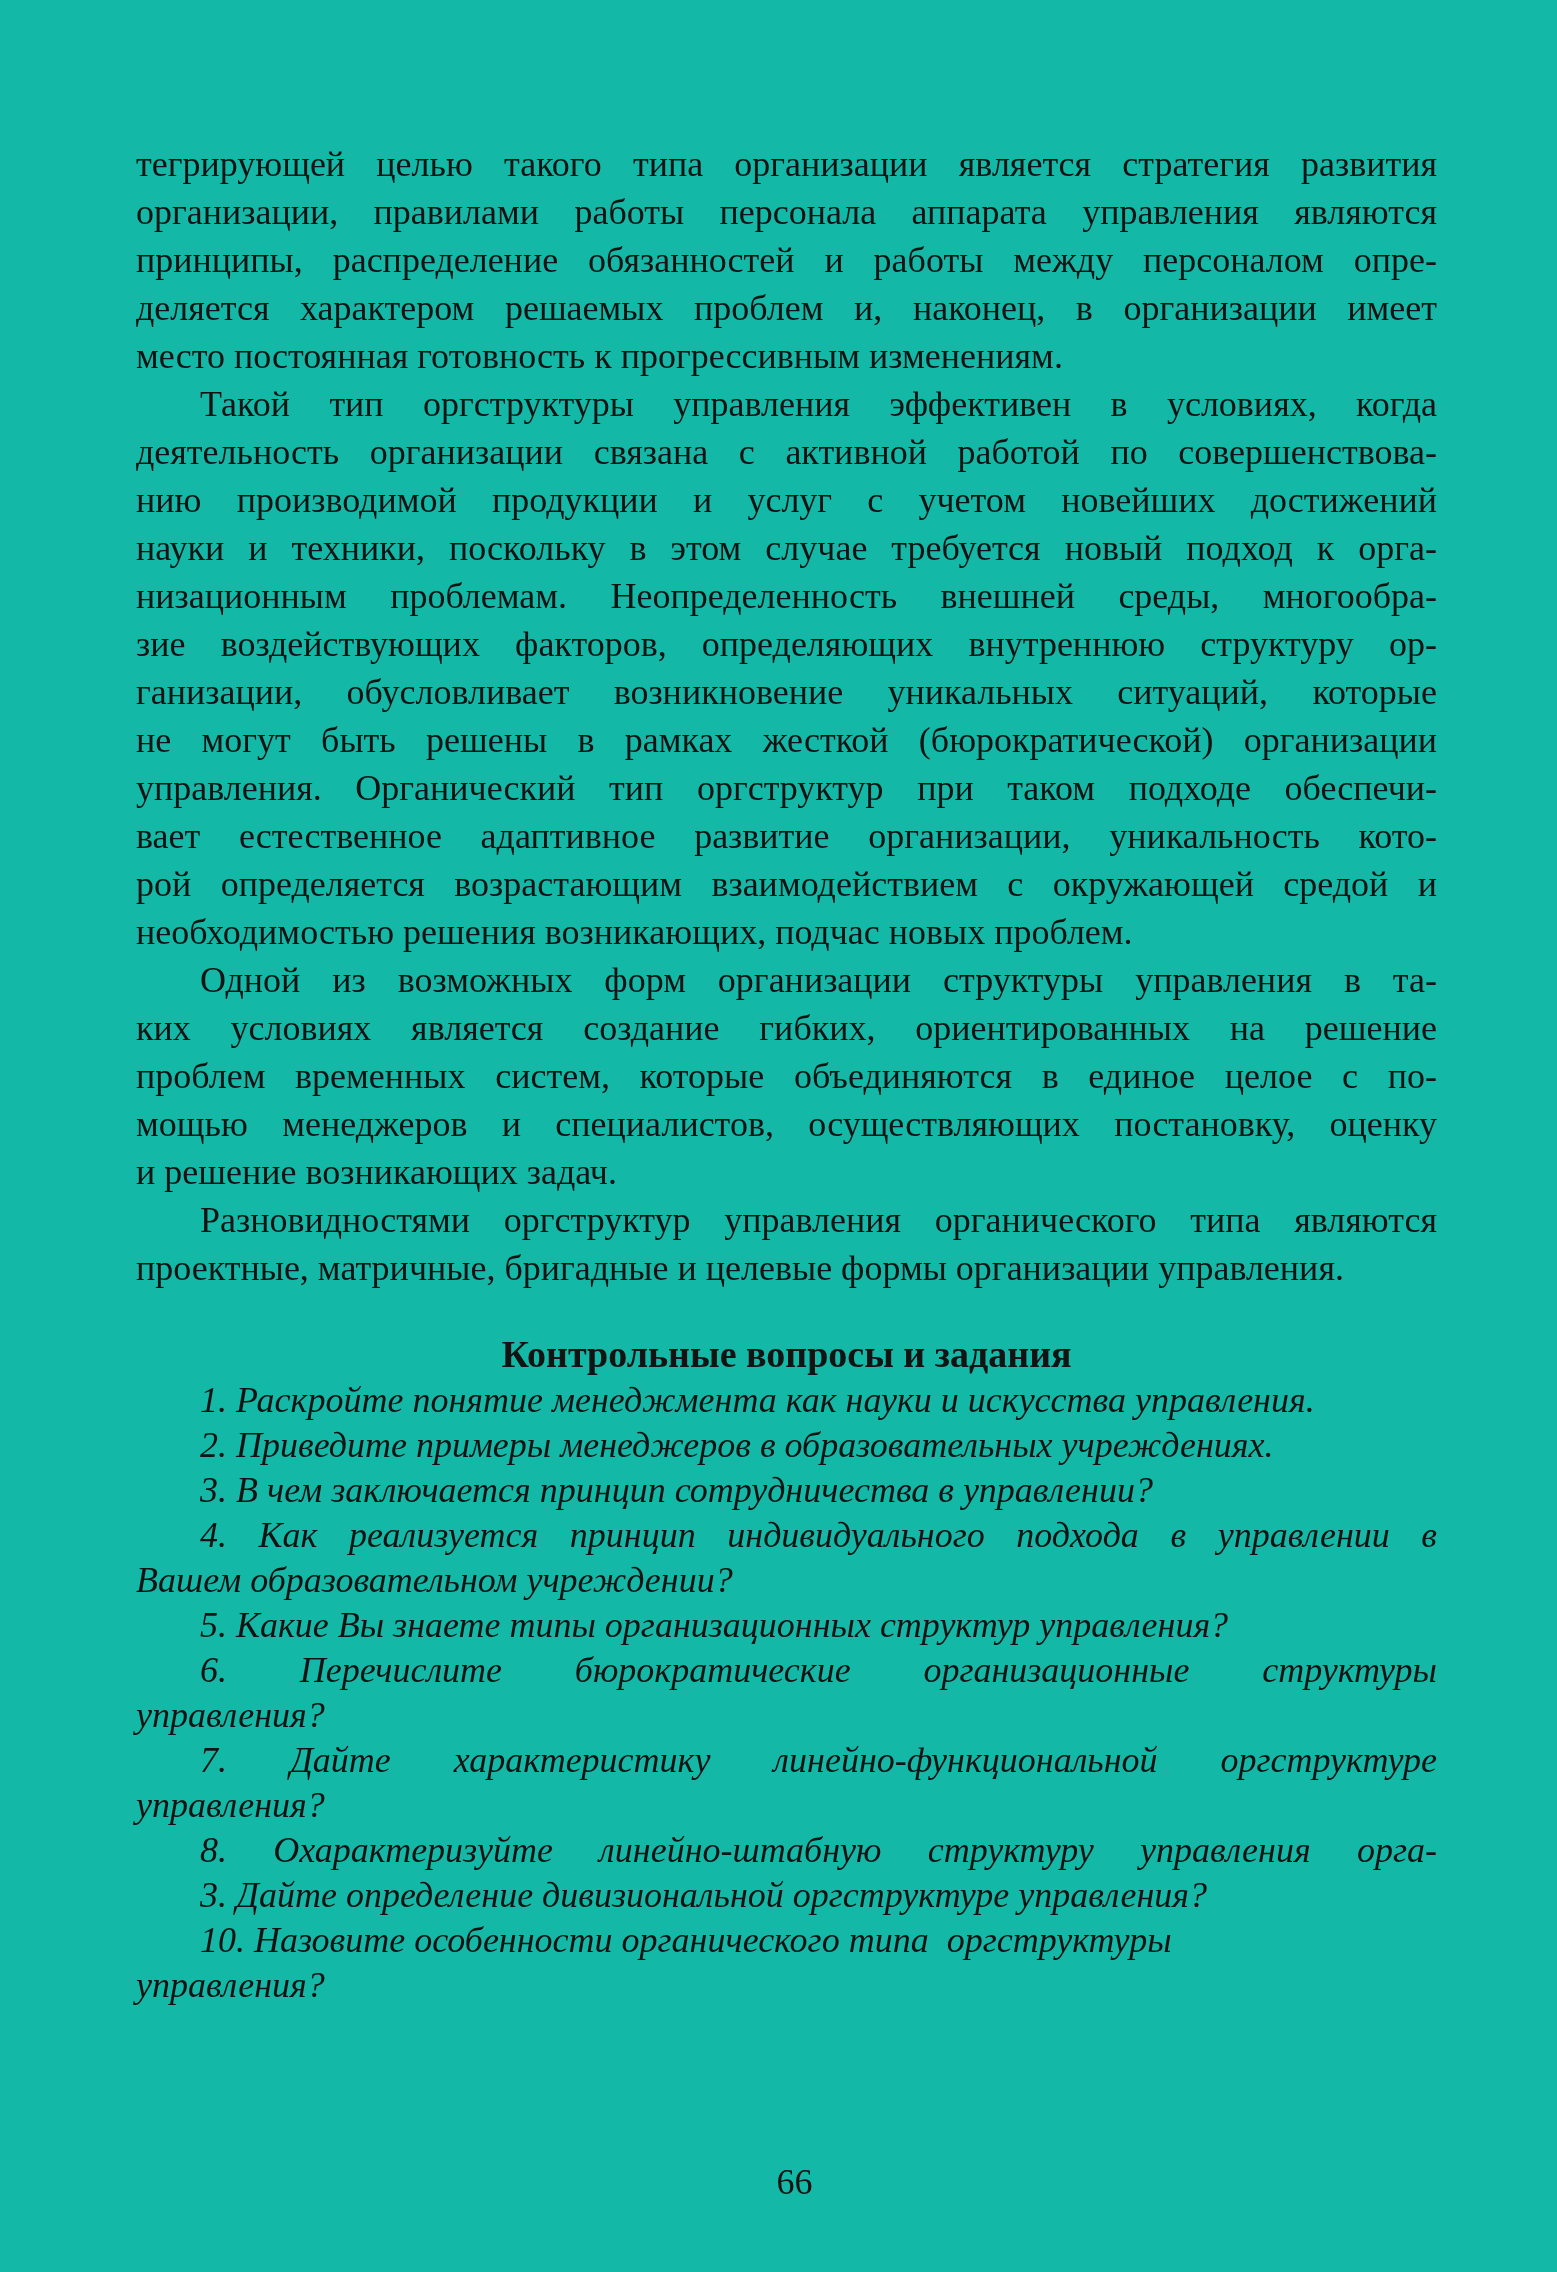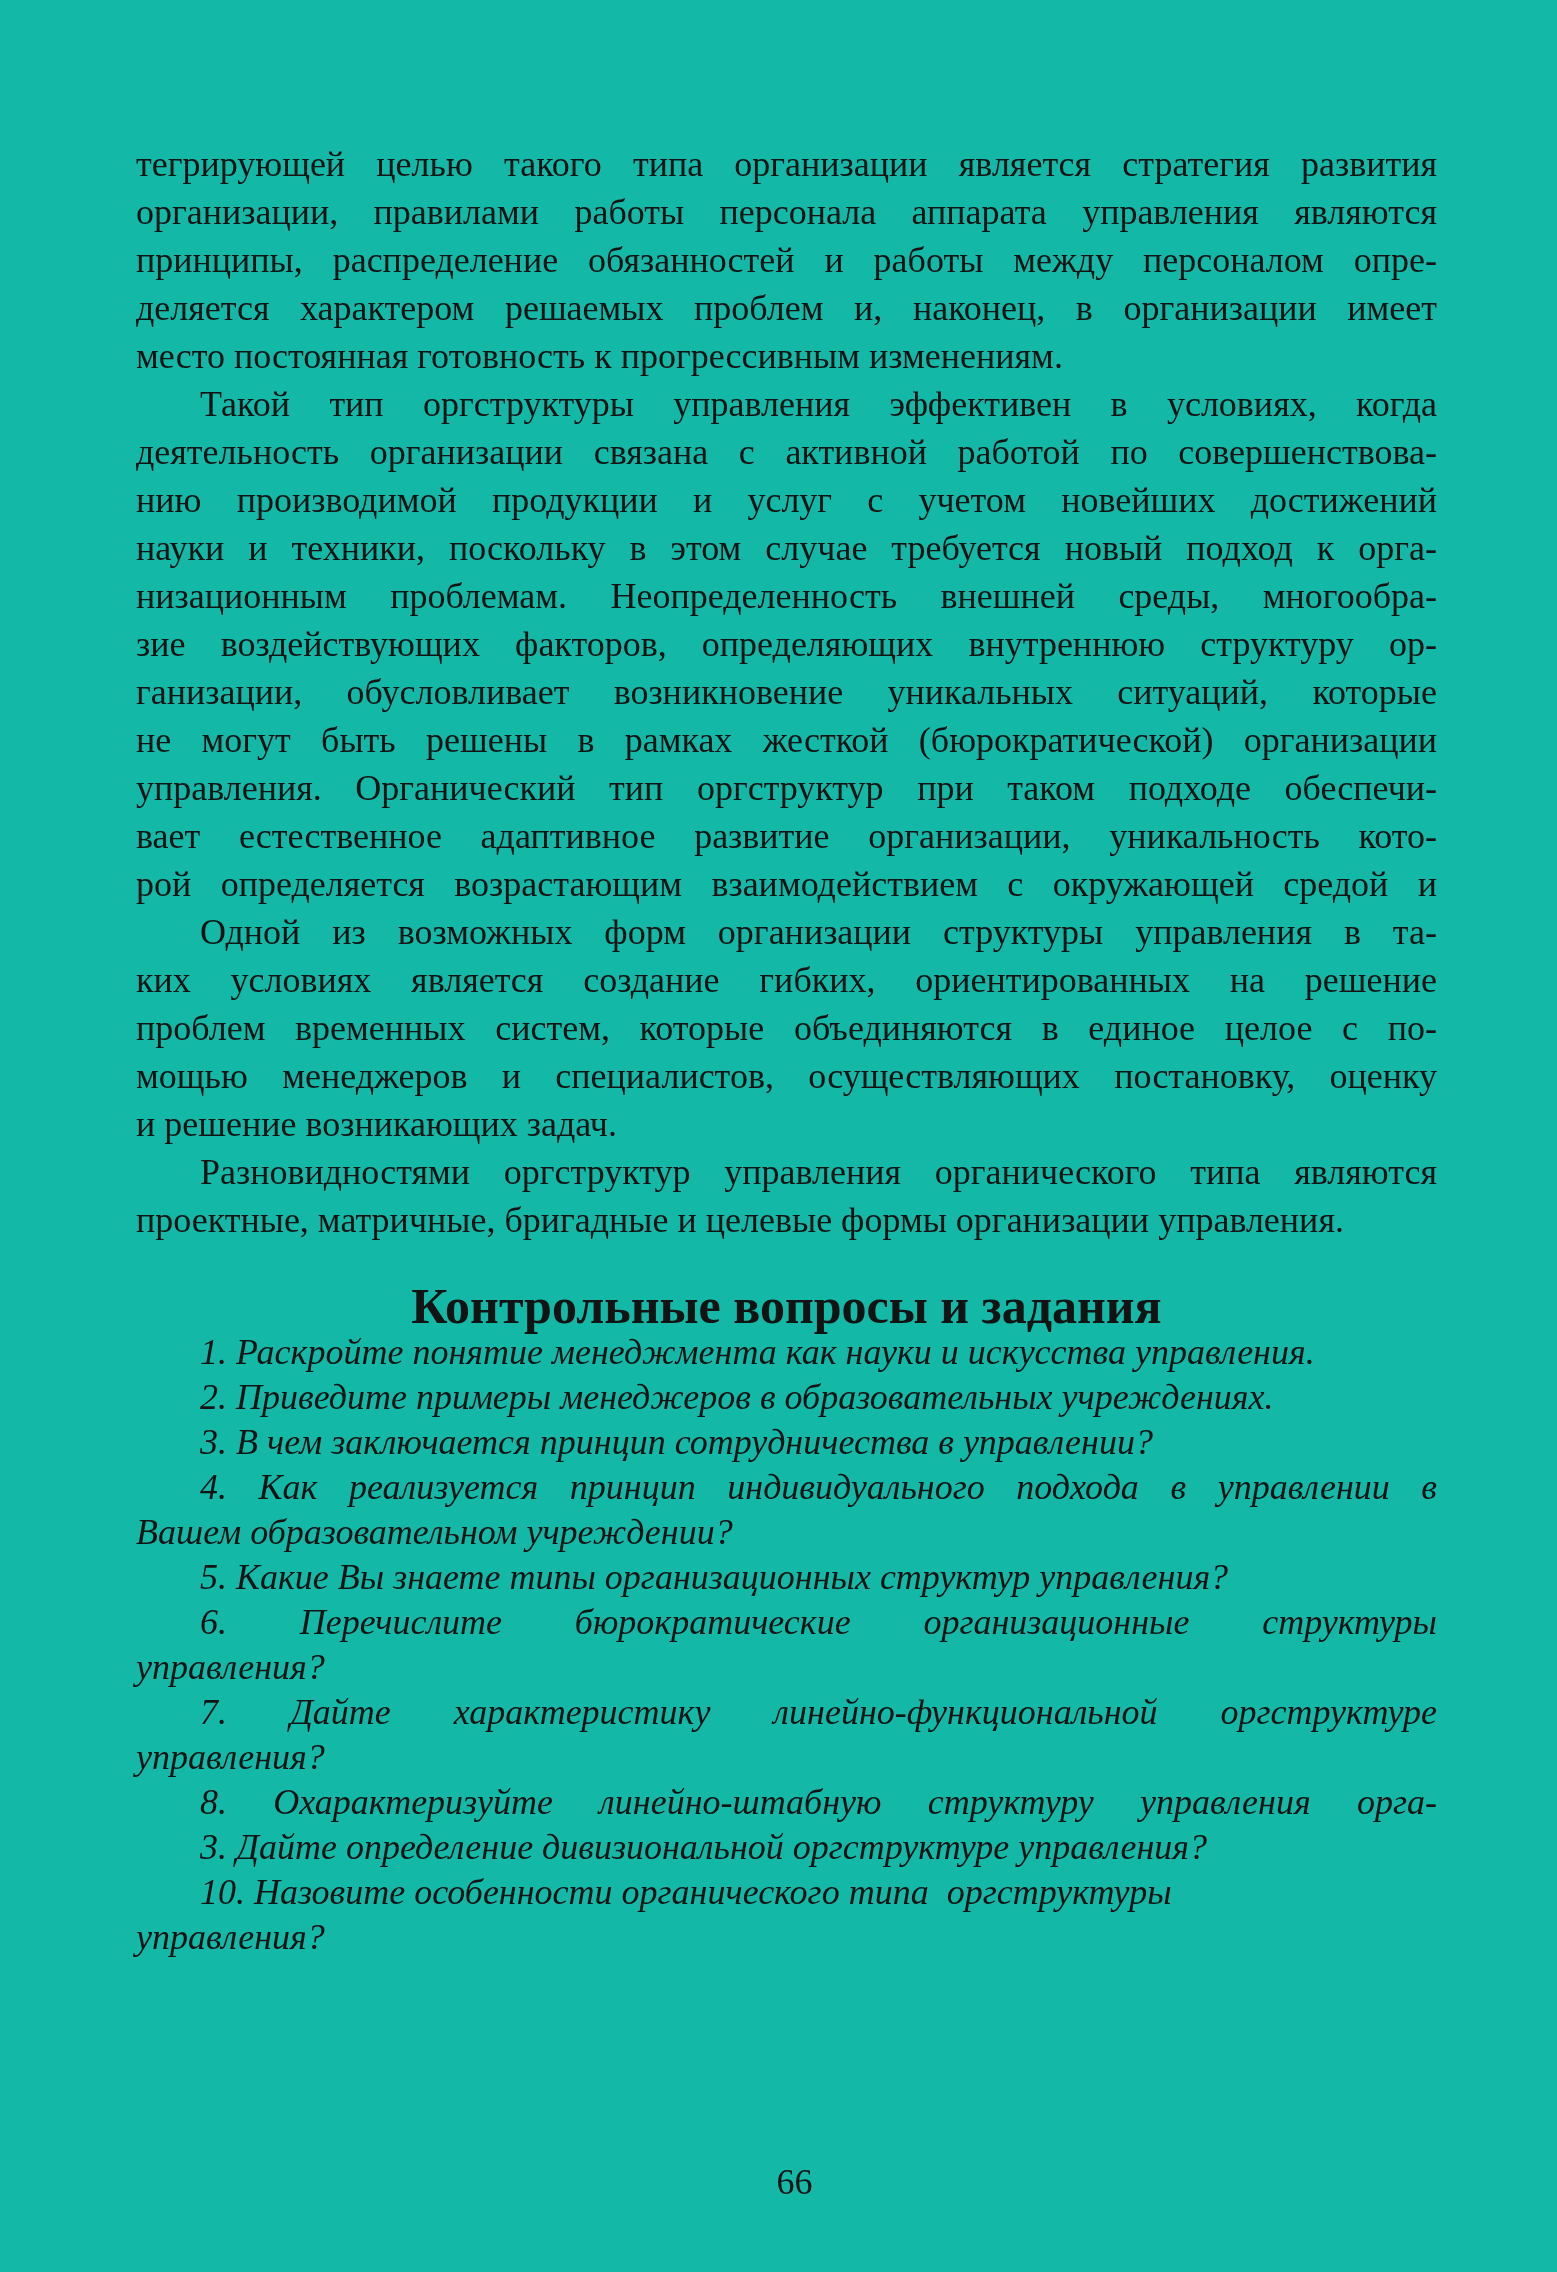--- a/index.html
+++ b/index.html
@@ -20,21 +20,21 @@
     font-size: 36px;
   }
   .para .line { line-height: 48px; text-align: left; }
   .q .line    { line-height: 45px; font-style: italic; }
   .line.just  { text-align: justify; text-align-last: justify; }
   .line.ind   { text-indent: 64px; }
   .heading {
     margin-top: 38px;
     line-height: 48px;
     font-weight: bold;
-    font-size: 50px;
+    font-size: 38px;
     text-align: center;
   }
   .page-number {
     position: absolute;
     top: 2158px;
     left: 16px;
     width: 100%;
     text-align: center;
     font-size: 36px;
     line-height: 48px;
@@ -57,20 +57,21 @@
         <div class="line just">деятельность организации связана с активной работой по совершенствова-</div>
         <div class="line just">нию производимой продукции и услуг с учетом новейших достижений</div>
         <div class="line just">науки и техники, поскольку в этом случае требуется новый подход к орга-</div>
         <div class="line just">низационным проблемам. Неопределенность внешней среды, многообра-</div>
         <div class="line just">зие воздействующих факторов, определяющих внутреннюю структуру ор-</div>
         <div class="line just">ганизации, обусловливает возникновение уникальных ситуаций, которые</div>
         <div class="line just">не могут быть решены в рамках жесткой (бюрократической) организации</div>
         <div class="line just">управления. Органический тип оргструктур при таком подходе обеспечи-</div>
         <div class="line just">вает естественное адаптивное развитие организации, уникальность кото-</div>
         <div class="line just">рой определяется возрастающим взаимодействием с окружающей средой и</div>
+        <div class="line">необходимостью решения возникающих, подчас новых проблем.</div>
       </div>
     <div class="para">
         <div class="line just ind">Одной из возможных форм организации структуры управления в та-</div>
         <div class="line just">ких условиях является создание гибких, ориентированных на решение</div>
         <div class="line just">проблем временных систем, которые объединяются в единое целое с по-</div>
         <div class="line just">мощью менеджеров и специалистов, осуществляющих постановку, оценку</div>
         <div class="line">и решение возникающих задач.</div>
       </div>
     <div class="para">
         <div class="line just ind">Разновидностями оргструктур управления органического типа являются</div>

